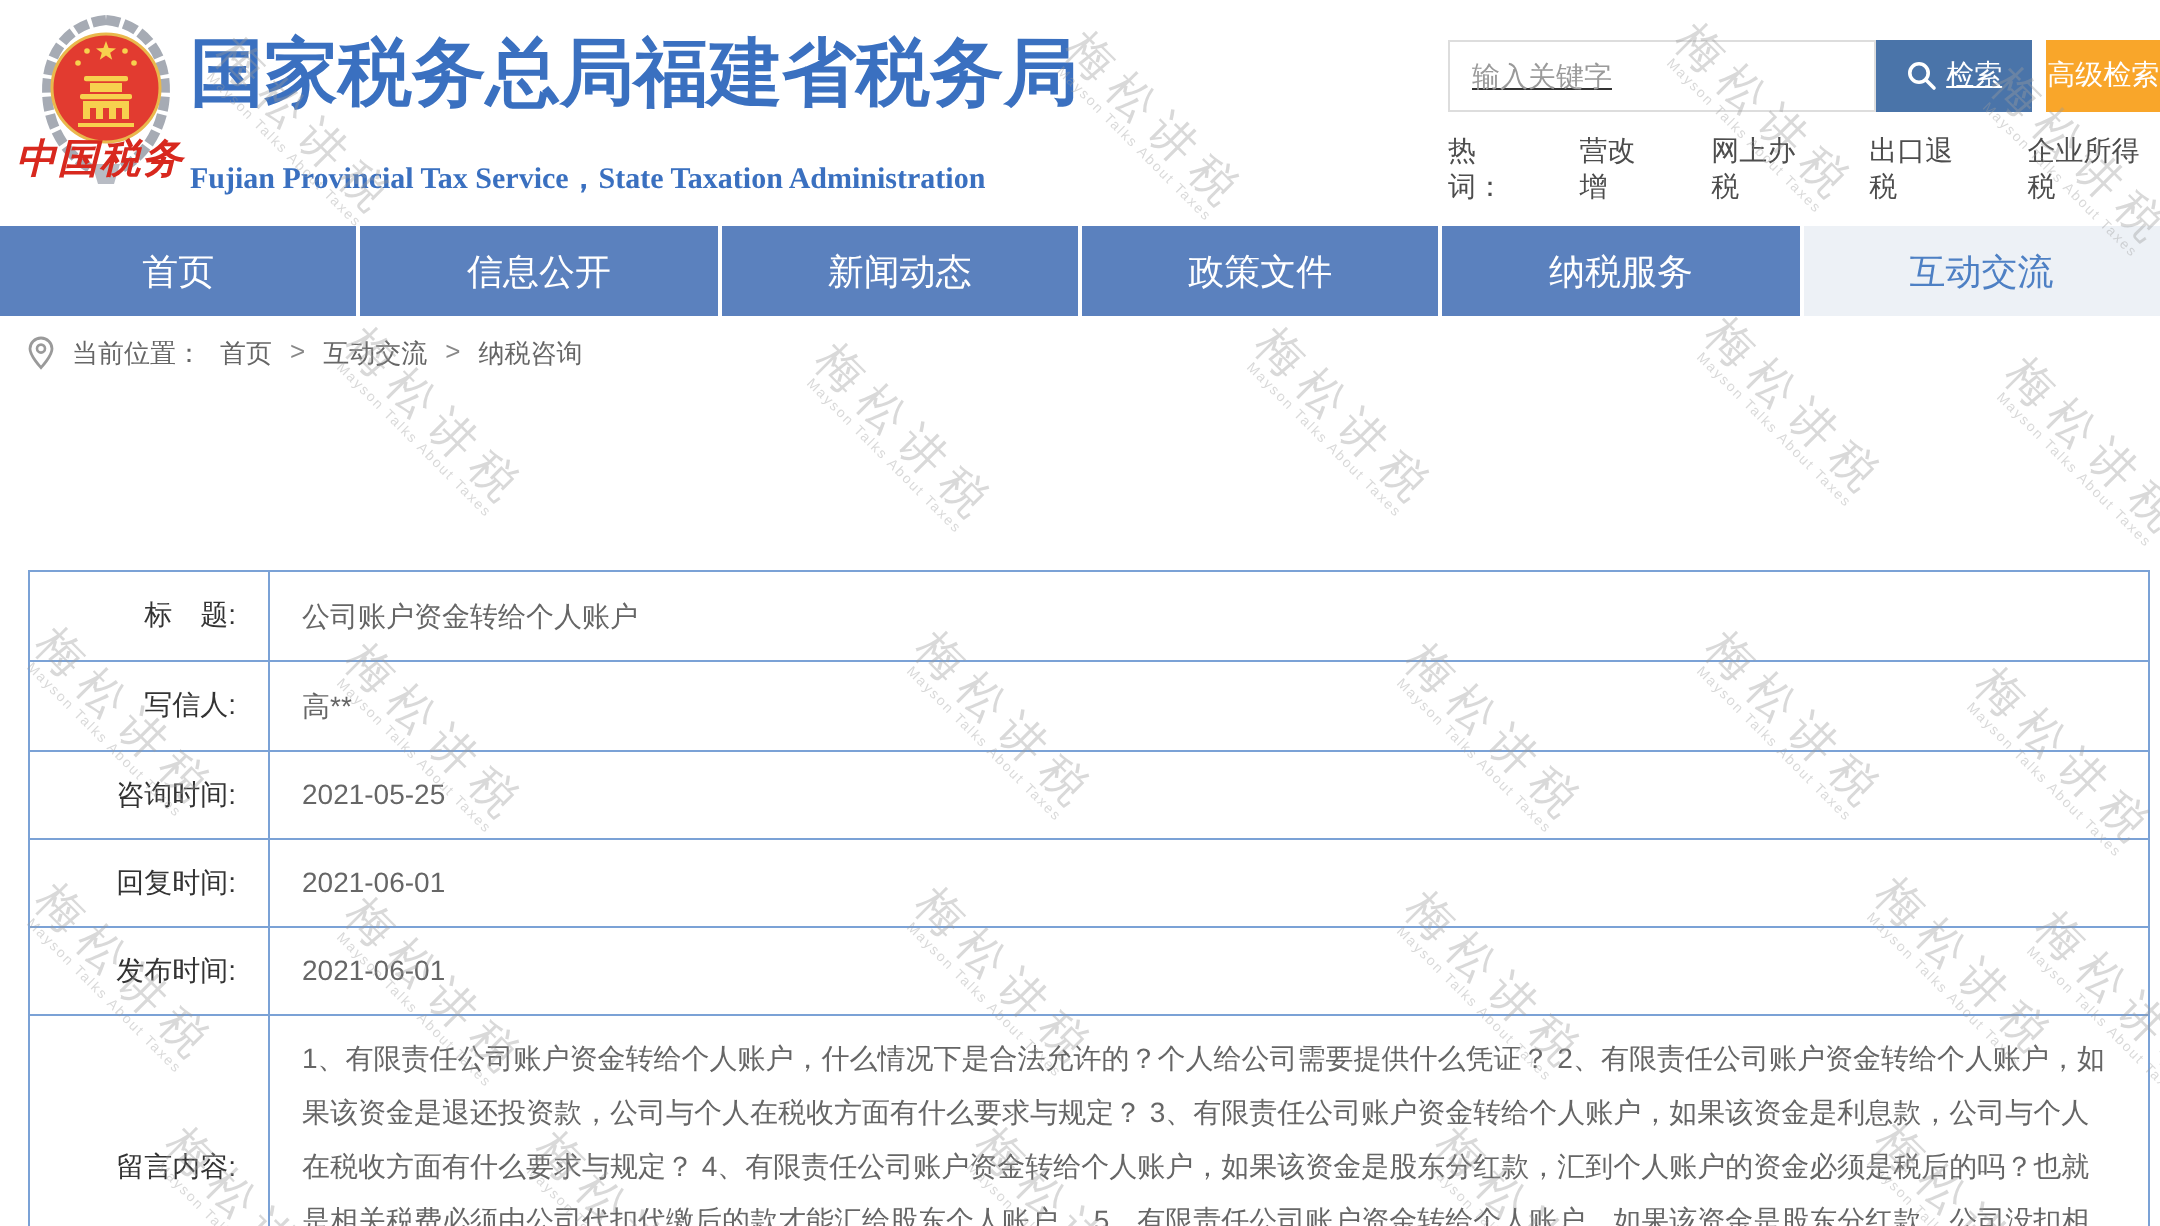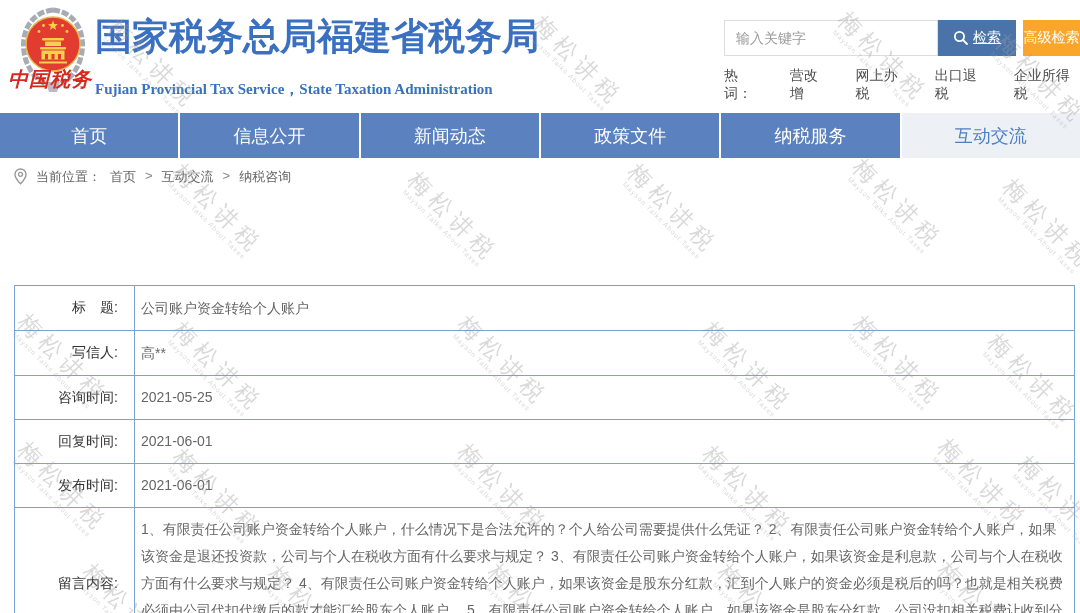--- a/index.html
+++ b/index.html
@@ -14,21 +14,21 @@
                   font-family:"DejaVu Serif","Liberation Serif",serif; font-style:italic;
                   font-weight:bold; font-size:20px; color:#d8281e; letter-spacing:1px; }
   .title-block { position:absolute; left:95px; top:12px; }
   .site-title { font-size:37px; font-weight:bold; color:#3a70c0; letter-spacing:0; white-space:nowrap; }
   .site-subtitle { margin-top:18px; font-family:"Liberation Serif","DejaVu Serif",serif;
                    font-weight:bold; font-size:15px; color:#3a70c0; white-space:nowrap; }
 
   .search-area { position:absolute; right:0; top:20px; width:356px; }
   .search-row { display:flex; align-items:center; }
   .search-input { width:228px; height:36px; border:1px solid #ddd; padding:0 11px;
-                  font-size:14px; color:#333; outline:none; }
+                  font-size:14px; color:#333; outline:none;text-decoration:underline; }
   .search-input::placeholder { color:#9a9a9a; }
   .btn-search { width:84px; height:36px; background:#4a74a9; color:#fff; border:none;
                 display:flex; align-items:center; justify-content:center; gap:4px;
                 font-size:14px; cursor:pointer;text-decoration:underline; }
   .btn-advanced { width:61px; height:36px; background:#f9a62a; color:#fff; border:none;
                   font-size:14px; margin-left:7px; cursor:pointer; }
   .hotwords { margin-top:11px; display:flex; gap:26px;
               font-size:14px; color:#4d4d4d; }
   .hotwords a { color:#4d4d4d; text-decoration:none; cursor:pointer; }
 
@@ -43,21 +43,21 @@
   .breadcrumb { position:absolute; top:168px; left:14px; display:flex; 
                 gap:9px; font-size:13px; color:#666; }
   .breadcrumb .crumb { cursor:pointer; }
   .breadcrumb .sep { color:#888; }
 
   
   .detail-table { position:absolute; top:285px; left:14px; width:1061px;
                   border-collapse:collapse; table-layout:fixed; }
   .detail-table td { border:1px solid #7ba2d6; vertical-align:middle; background:#fff; }
   td.lbl { width:120px; text-align:right; padding-right:16px; color:#333; font-size:14px; }
-  td.val { padding:8px 6px; color:#666; font-size:14px; line-height:27px; }
+  td.val { padding:8px 16px; color:#666; font-size:14px; line-height:27px; }
 
   
   .watermarks { position:absolute; inset:0; pointer-events:none; z-index:9; }
   .wm { position:absolute; transform:rotate(45deg); transform-origin:left top;
         display:flex; flex-direction:column; align-items:center; color:#9c9c9c; opacity:.38; }
   .wm-cn { font-size:23px; letter-spacing:6px; white-space:nowrap; line-height:1; }
   .wm-en { font-size:7px; letter-spacing:1px; white-space:nowrap; margin-top:1px; }
 </style>
 </head>
 <body>

